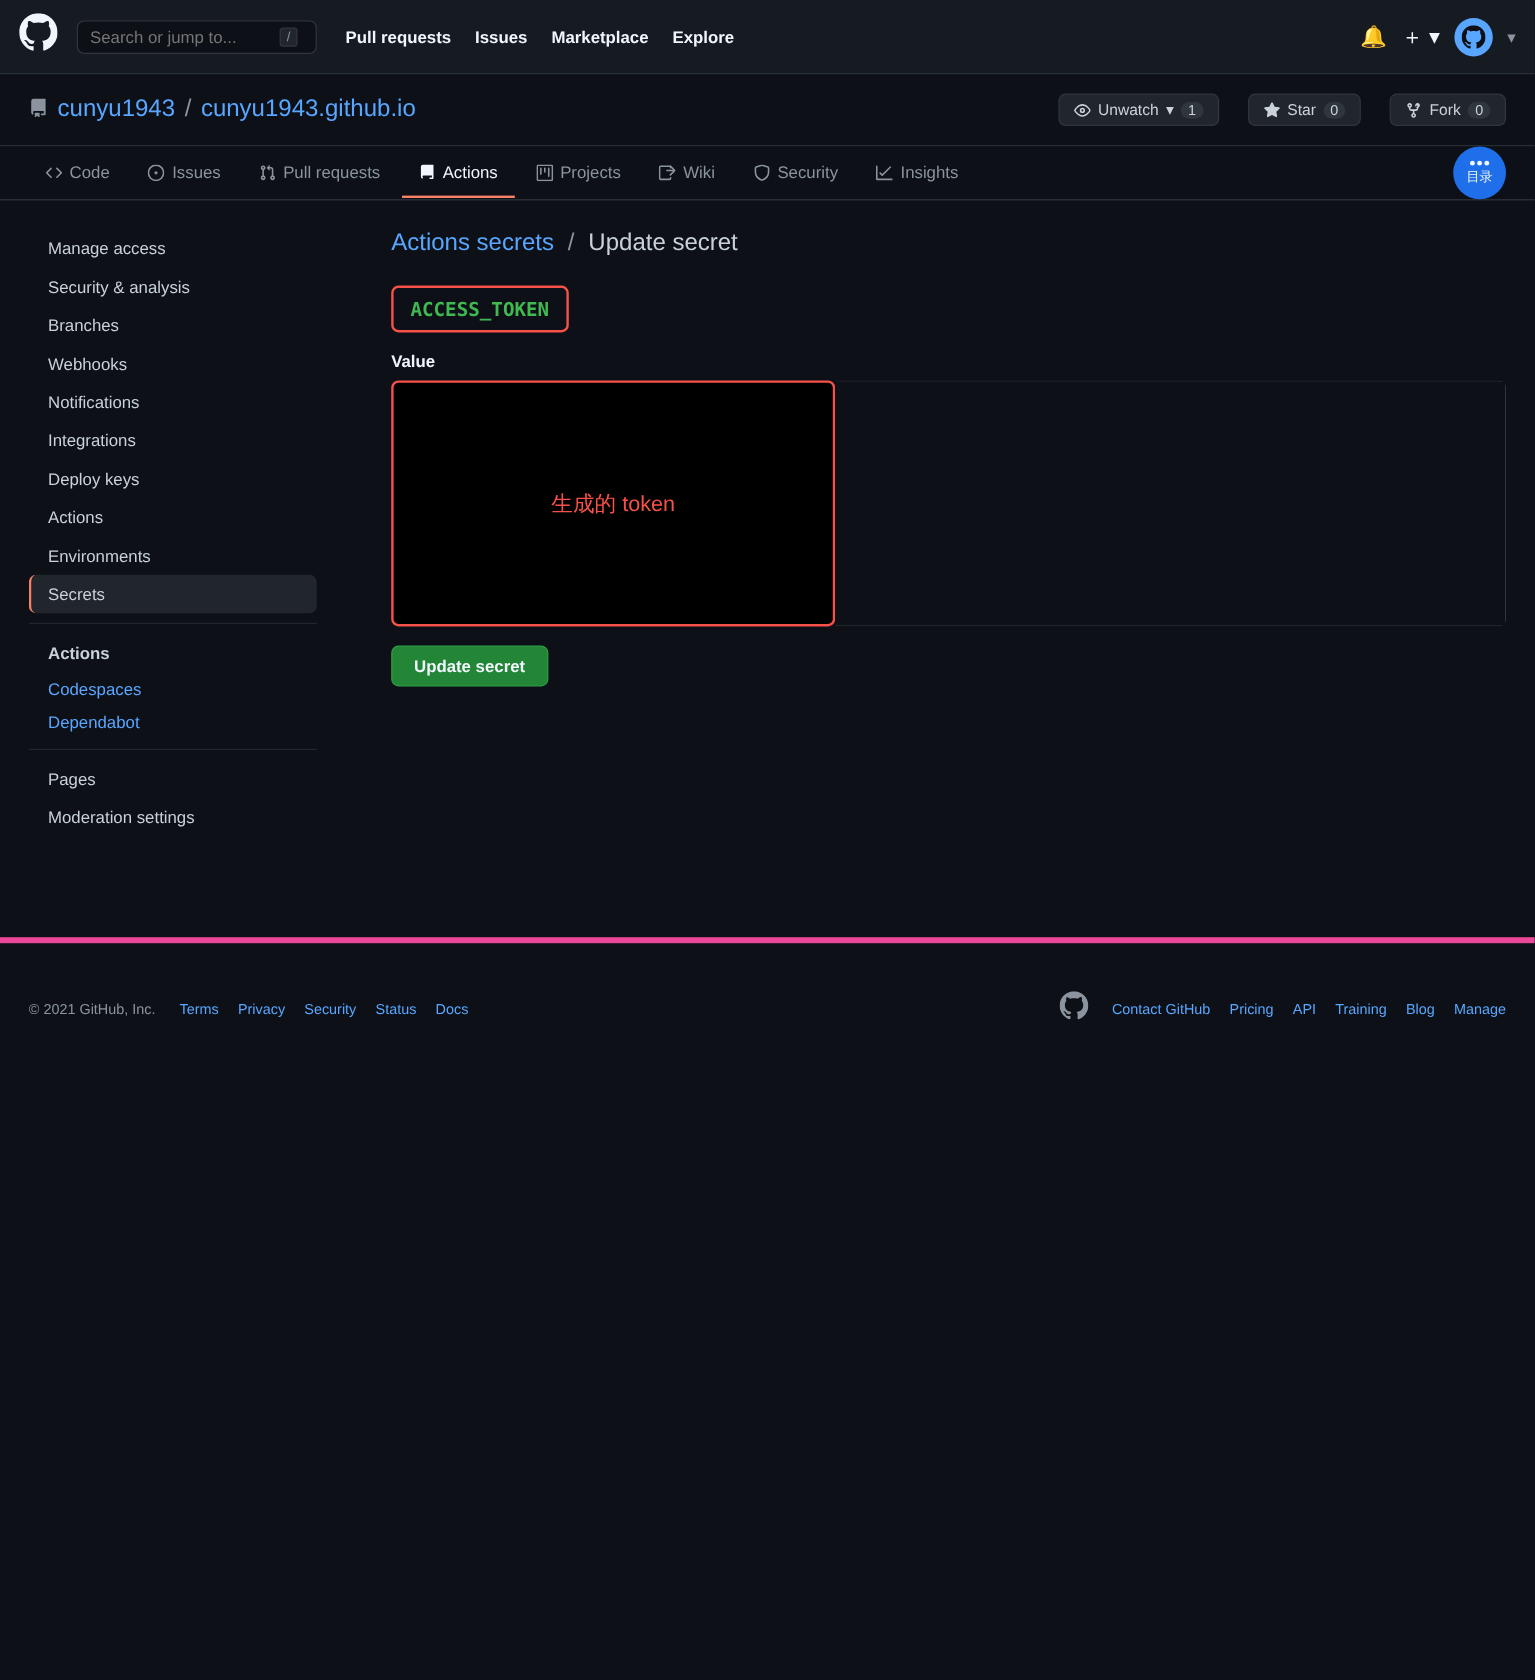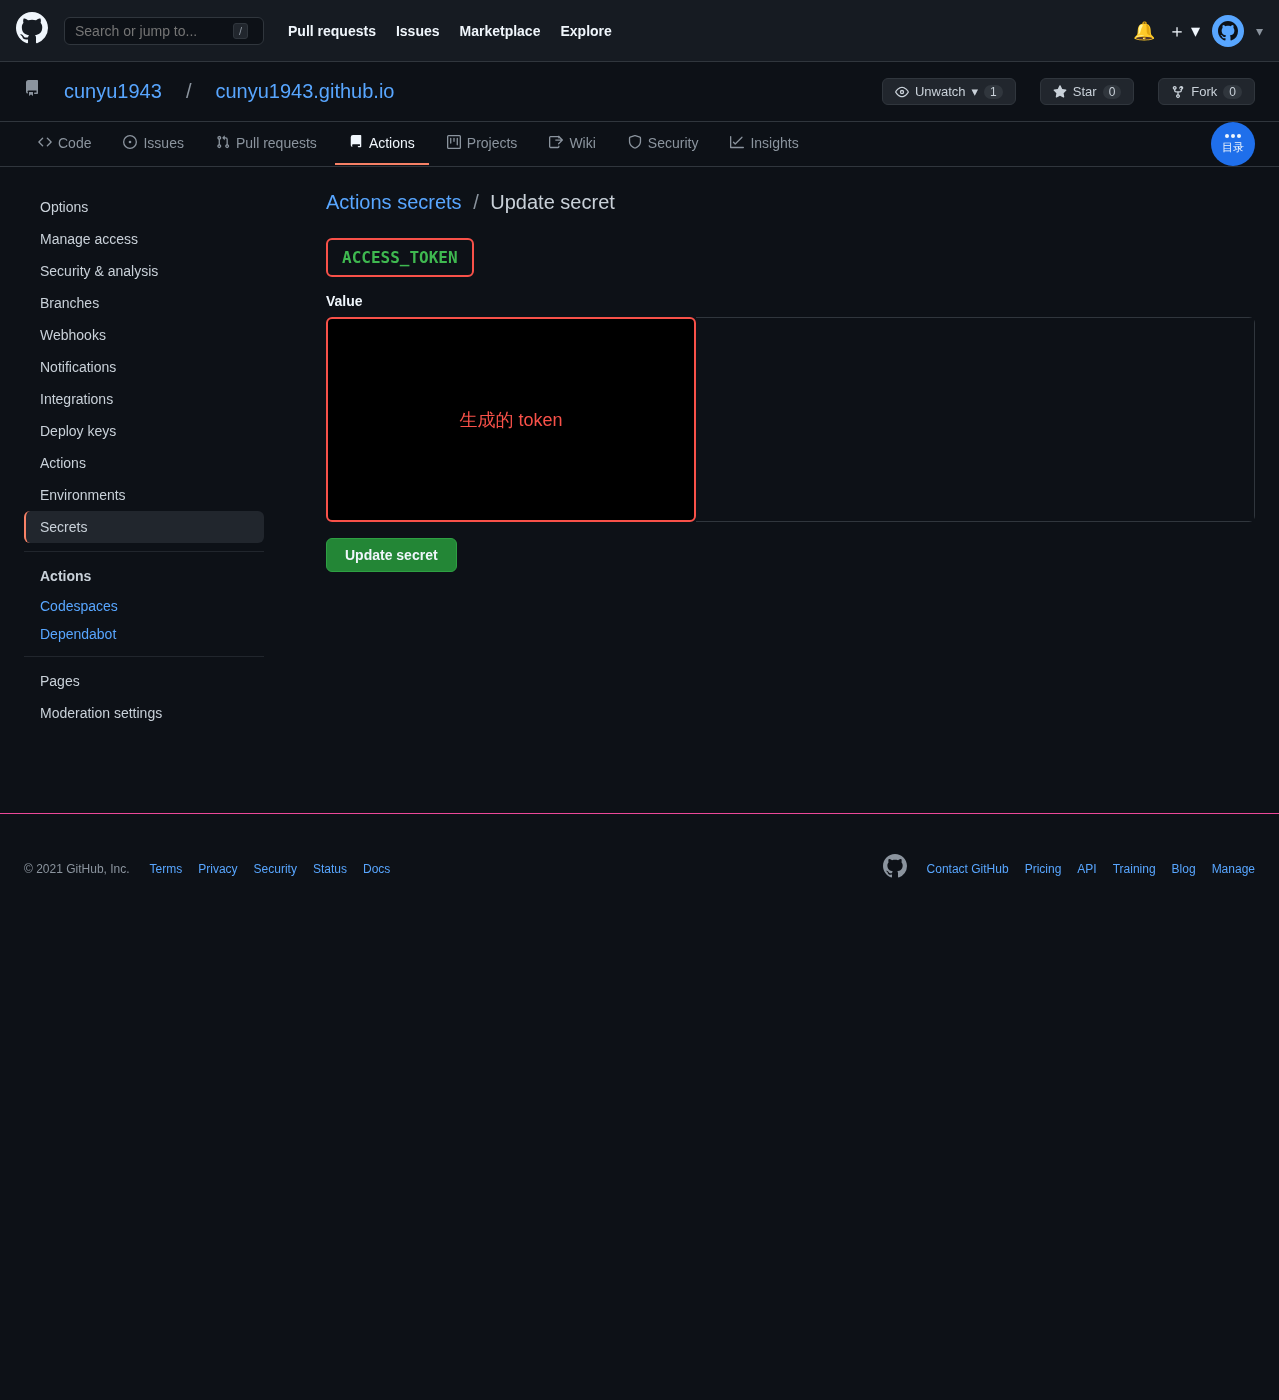--- a/index.html
+++ b/index.html
@@ -95,22 +95,22 @@
     .repo-header {
       background-color: #0d1117;
       border-bottom: 1px solid #30363d;
       padding: 16px 24px;
       display: flex;
       align-items: center;
       justify-content: space-between;
     }
     .repo-title {
       display: flex;
-      align-items: flex-start;
-      gap: 24px;
+      align-items: flex-end;
+      gap: 8px;
       font-size: 20px;
     }
     .repo-title .icon { color: #8b949e; font-size: 16px; }
     .repo-title a { color: #58a6ff; text-decoration: none; }
     .repo-title .sep { color: #8b949e; }
     .repo-actions {
       display: flex;
       gap: 24px;
       padding-left: 36px;
     }
@@ -138,21 +138,21 @@
       background-color: #0d1117;
       border-bottom: 1px solid #30363d;
       display: flex;
       align-items: center;
       padding: 0 24px;
       gap: 4px;
       position: relative;
     }
     .repo-tab {
       display: flex;
-      align-items: flex-start;
+      align-items: flex-end;
       gap: 6px;
       padding: 12px 14px;
       color: #8b949e;
       text-decoration: none;
       font-size: 14px;
       border-bottom: 2px solid transparent;
       cursor: pointer;
     }
     .repo-tab.active { color: #f0f6fc; border-bottom-color: #f78166; }
     .toc-btn {
@@ -294,21 +294,21 @@
       color: #f0f6fc;
       cursor: pointer;
       font-size: 14px;
       font-weight: 600;
       padding: 8px 18px;
     }
 
     
     .footer {
       background-color: #0d1117;
-      border-top: 1px solid #ec4899;
+      border-top: 5px solid #ec4899;
       padding: 40px 24px 20px;
       margin-top: 60px;
     }
     .footer-inner {
       max-width: 1280px;
       margin: 0 auto;
       display: flex;
       align-items: center;
       gap: 20px;
       flex-wrap: wrap;
@@ -486,21 +486,20 @@
       <div class="toc-dot"></div>
       <div class="toc-dot"></div>
     </div>
     <span style="font-size:11px;">目录</span>
   </div>
 </div>
 
 <div class="main-layout">
 
   <nav class="sidebar">
-    <a class="sidebar-item" href="#">Options</a>
     <a class="sidebar-item" href="#">Manage access</a>
     <a class="sidebar-item" href="#">Security &amp; analysis</a>
     <a class="sidebar-item" href="#">Branches</a>
     <a class="sidebar-item" href="#">Webhooks</a>
     <a class="sidebar-item" href="#">Notifications</a>
     <a class="sidebar-item" href="#">Integrations</a>
     <a class="sidebar-item" href="#">Deploy keys</a>
     <a class="sidebar-item" href="#">Actions</a>
     <a class="sidebar-item" href="#">Environments</a>
     <a class="sidebar-item active" href="#">Secrets</a>

